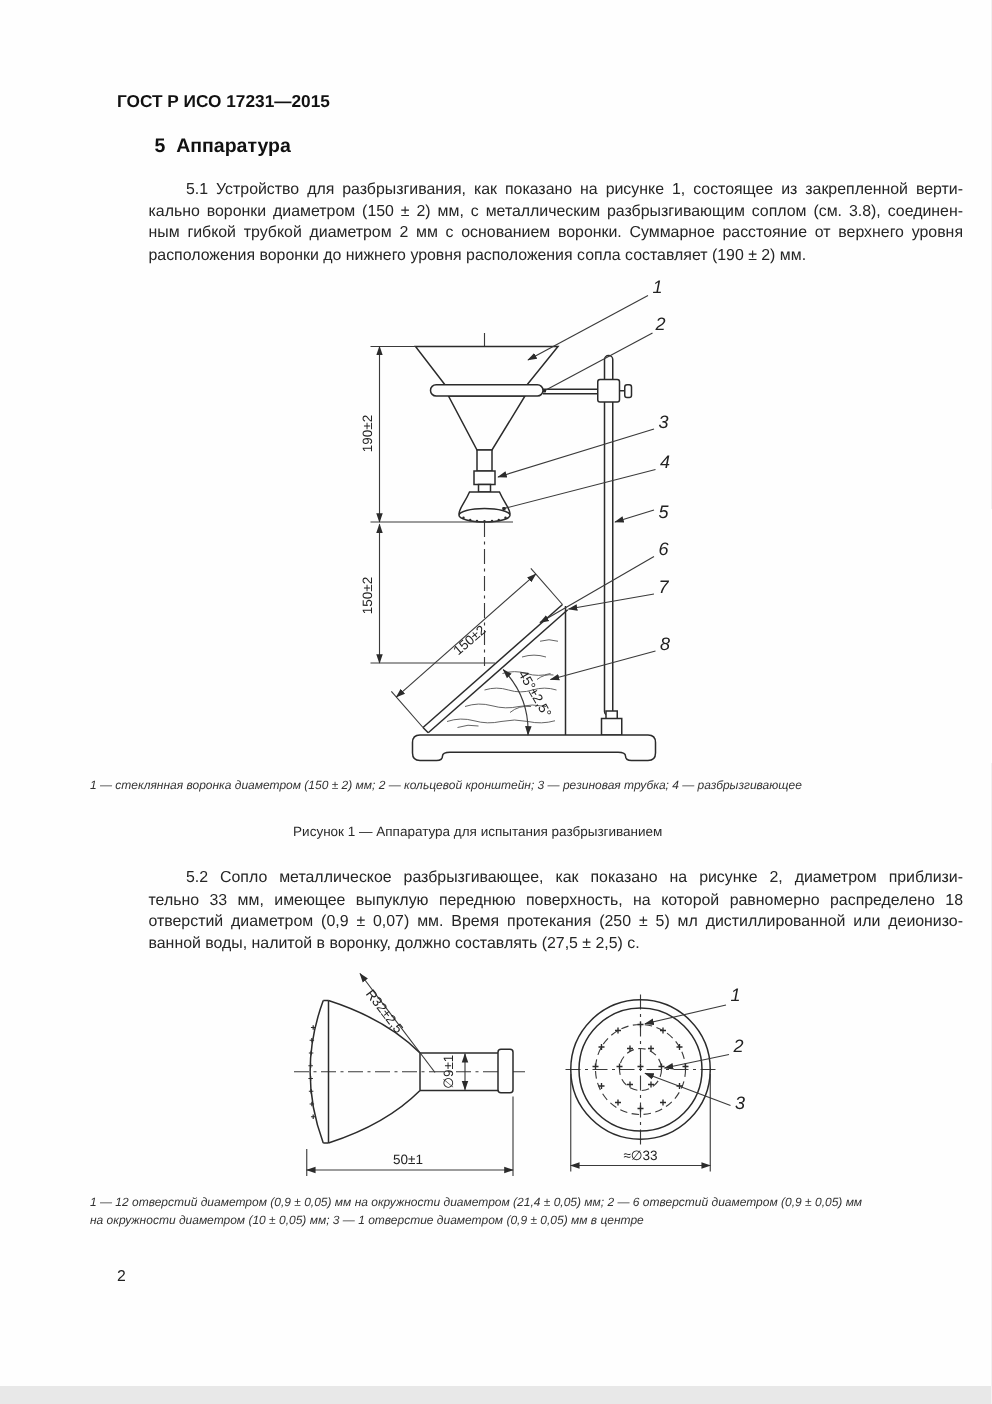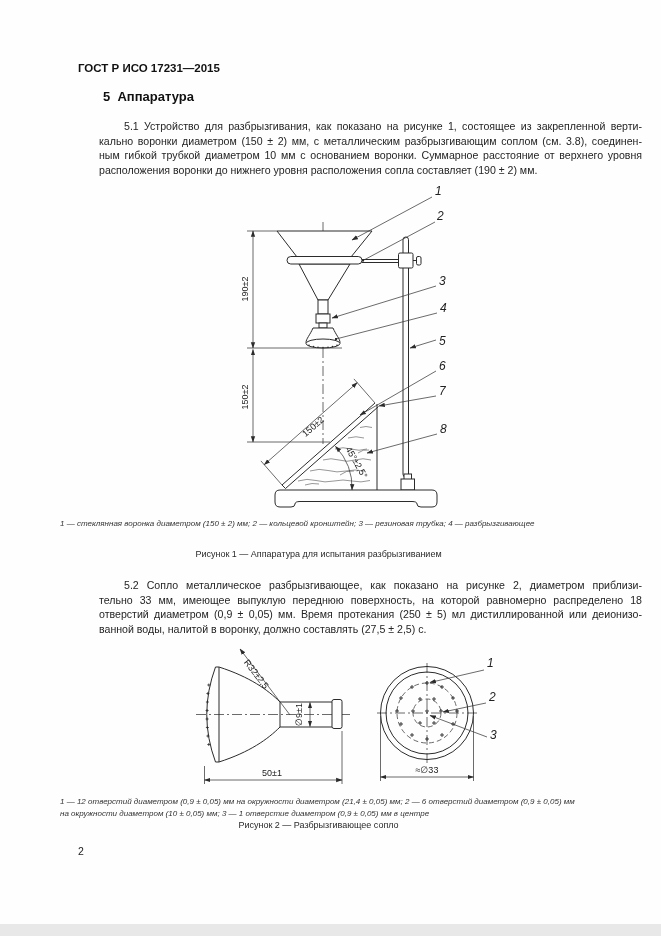--- a/index.html
+++ b/index.html
@@ -29,21 +29,21 @@
 
 <div id="page">
 
   <div class="t hdr" style="left:78px;top:62px;">ГОСТ Р ИСО 17231—2015</div>
 
   <div class="t sect" style="left:103px;top:89px;">5  Аппаратура</div>
 
   <div class="para" style="top:119px;">
     <div class="ln first">5.1  Устройство для разбрызгивания, как показано на рисунке 1, состоящее из закрепленной верти-</div>
     <div class="ln">кально воронки диаметром (150 ± 2) мм, с металлическим разбрызгивающим соплом (см. 3.8), соединен-</div>
-    <div class="ln">ным гибкой трубкой диаметром 10 мм с основанием воронки. Суммарное расстояние от верхнего уровня</div>
+    <div class="ln">ным гибкой трубкой диаметром 2 мм с основанием воронки. Суммарное расстояние от верхнего уровня</div>
     <div class="ln last">расположения воронки до нижнего уровня расположения сопла составляет (190 ± 2) мм.</div>
   </div>
 
   <svg width="244" height="336" style="left:220px;top:182px;" viewBox="0 0 244 336">
     <defs>
       <marker id="arr1" viewBox="0 0 10 10" refX="9.2" refY="5" markerWidth="8.5" markerHeight="8.5" orient="auto-start-reverse">
         <path d="M0,1.6 L10,5 L0,8.4 Z" fill="#2b2b2b"></path>
       </marker>
       <marker id="dot1" viewBox="0 0 4 4" refX="2" refY="2" markerWidth="3.2" markerHeight="3.2">
         <circle cx="2" cy="2" r="2" fill="#2b2b2b"></circle>
@@ -165,21 +165,21 @@
   </svg>
 
   <div class="legend" style="top:518px;">
     <div>1 — стеклянная воронка диаметром (150 ± 2) мм; 2 — кольцевой кронштейн; 3 — резиновая трубка; 4 — разбрызгивающее</div>
   </div>
   <div class="caption" style="top:549px;">Рисунок 1 — Аппаратура для испытания разбрызгиванием</div>
 
   <div class="para" style="top:578px;">
     <div class="ln first">5.2  Сопло металлическое разбрызгивающее, как показано на рисунке 2, диаметром приблизи-</div>
     <div class="ln">тельно 33 мм, имеющее выпуклую переднюю поверхность, на которой равномерно распределено 18</div>
-    <div class="ln">отверстий диаметром (0,9 ± 0,05) мм. Время протекания (250 ± 5) мл дистиллированной или деионизо-</div>
+    <div class="ln">отверстий диаметром (0,9 ± 0,07) мм. Время протекания (250 ± 5) мл дистиллированной или деионизо-</div>
     <div class="ln last">ванной воды, налитой в воронку, должно составлять (27,5 ± 2,5) с.</div>
   </div>
 
   <svg width="360" height="142" style="left:150px;top:645px;" viewBox="0 0 360 142">
     <defs>
       <marker id="arr2" viewBox="0 0 10 10" refX="9.2" refY="5" markerWidth="8.5" markerHeight="8.5" orient="auto-start-reverse">
         <path d="M0,1.6 L10,5 L0,8.4 Z" fill="#2b2b2b"></path>
       </marker>
     </defs>
 
@@ -270,17 +270,16 @@
       <text x="337" y="22" class="callout">1</text>
       <text x="339" y="56" class="callout">2</text>
       <text x="340" y="94" class="callout">3</text>
     </g>
   </svg>
 
   <div class="legend" style="top:796px;">
     <div>1 — 12 отверстий диаметром (0,9 ± 0,05) мм на окружности диаметром (21,4 ± 0,05) мм; 2 — 6 отверстий диаметром (0,9 ± 0,05) мм</div>
     <div>на окружности диаметром (10 ± 0,05) мм; 3 — 1 отверстие диаметром (0,9 ± 0,05) мм в центре</div>
   </div>
-  <div class="caption" style="top:820px;">Рисунок 2 — Разбрызгивающее сопло</div>
 
   <div class="t pagenum" style="left:78px;top:845px;">2</div>
 
 </div>
 
 </body></html>

